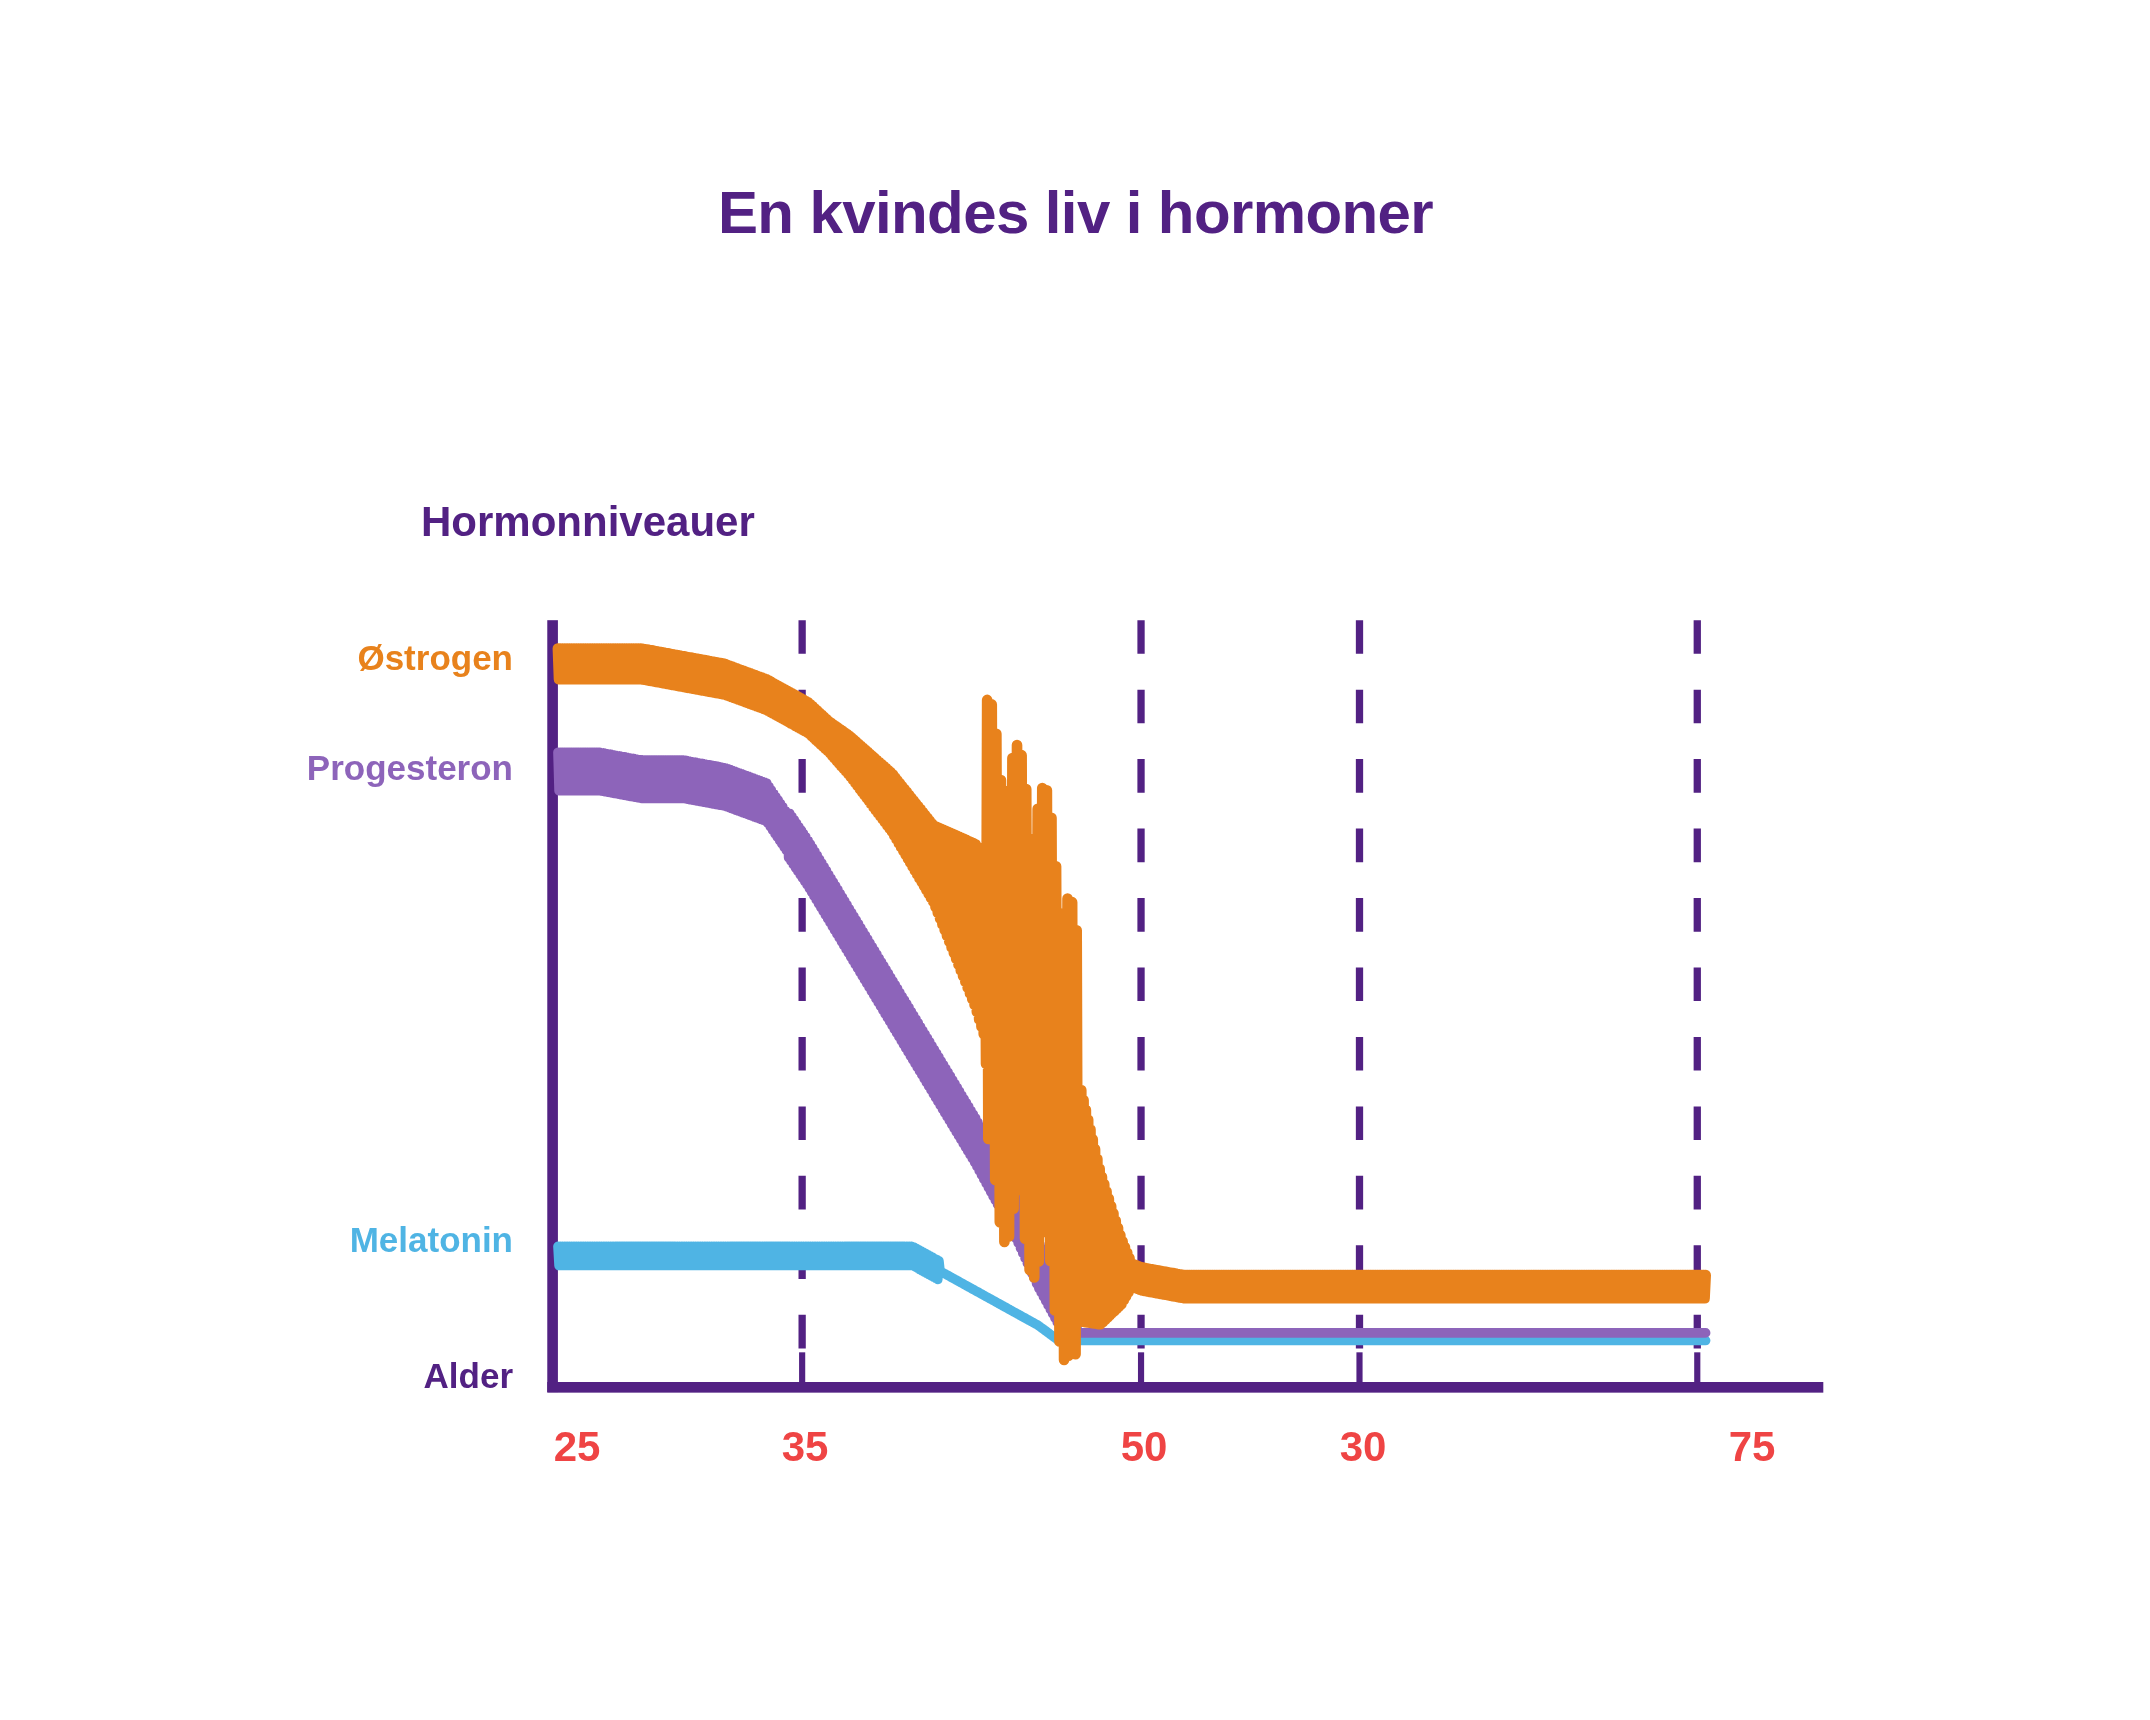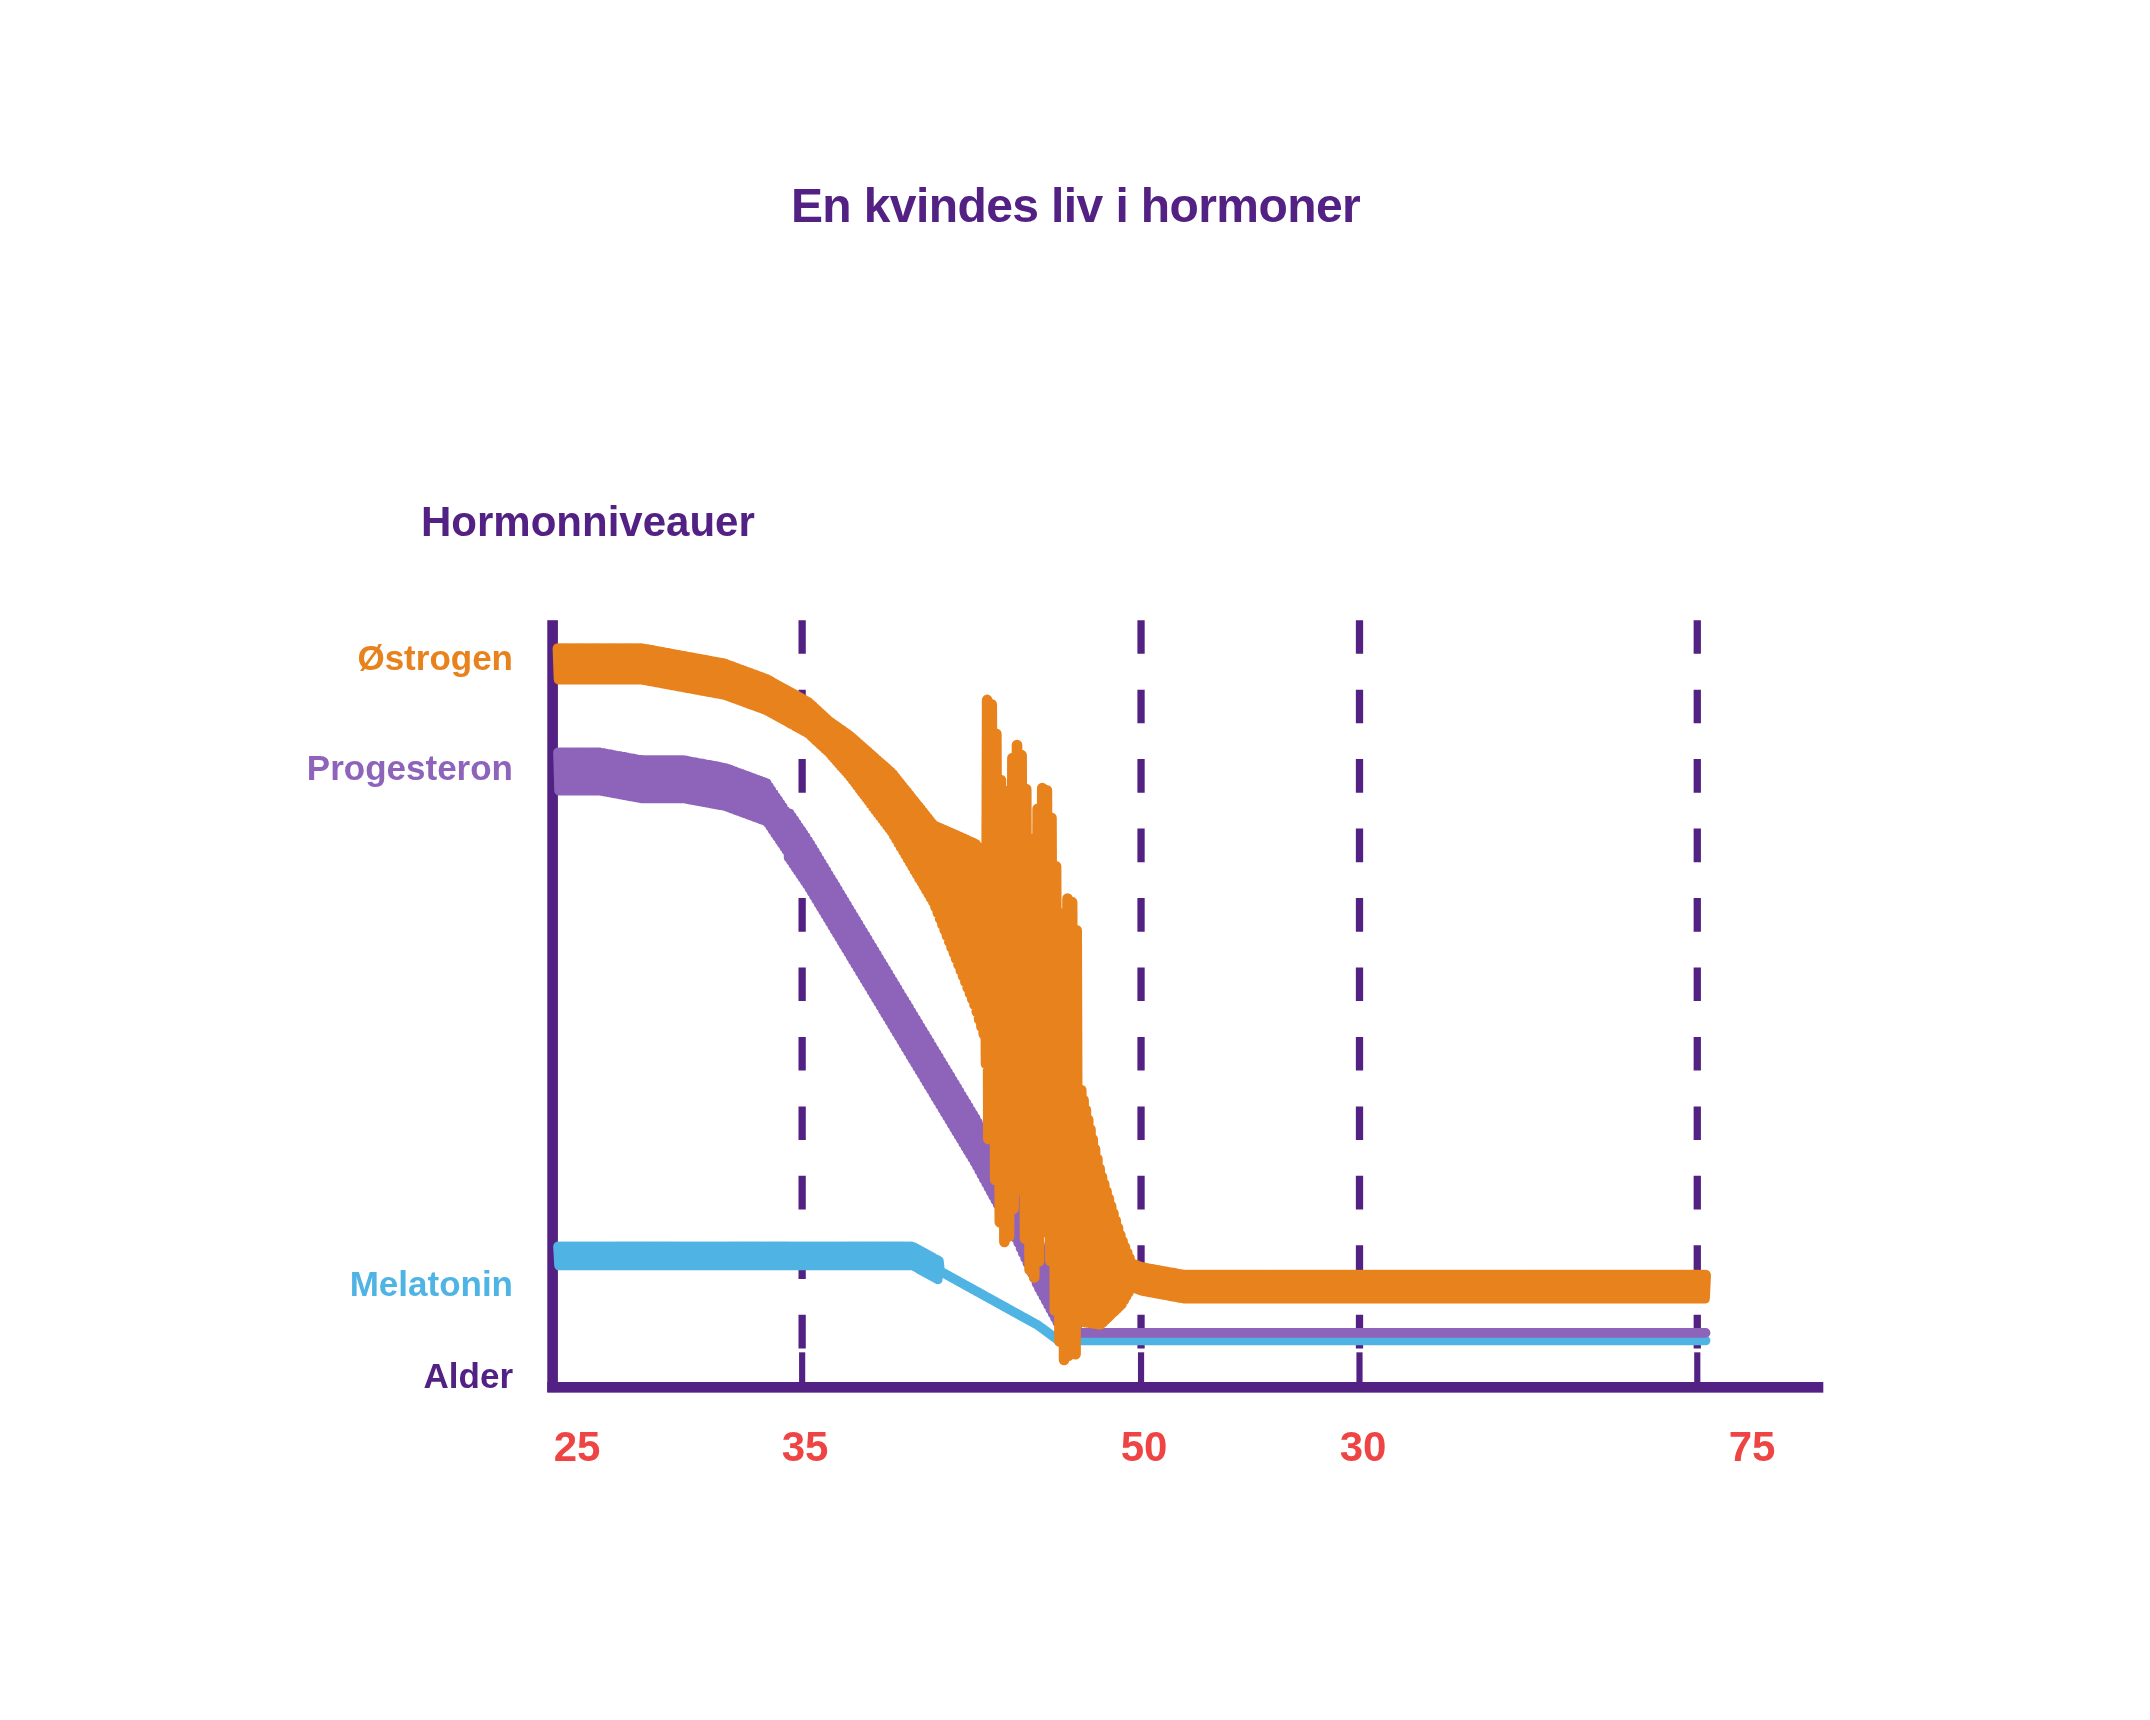--- a/index.html
+++ b/index.html
@@ -15,21 +15,21 @@
     background: #ffffff;
     overflow: hidden;
     font-family: "Liberation Sans", "DejaVu Sans", sans-serif;
   }
   #chart-title {
     position: absolute;
     left: 0;
     top: 178px;
     width: 2151px;
     text-align: center;
-    font-size: 48px;
+    font-size: 60px;
     font-weight: 700;
     color: #522183;
     letter-spacing: -0.6px;
     white-space: nowrap;
   }
   #y-axis-title {
     position: absolute;
     left: 421px;
     top: 498px;
     font-size: 42px;
@@ -51,21 +51,20 @@
   }
   #label-progesteron {
     right: 1638px;
     top: 748px;
     color: #8D64BA;
   }
   #label-melatonin {
     right: 1638px;
     top: 1220px;
     color: #4FB4E4;
-    margin-top: 44px;
   }
   #label-alder {
     right: 1638px;
     top: 1356px;
     color: #522183;
   }
   .tick-label {
     position: absolute;
     top: 1423px;
     font-size: 42px;

